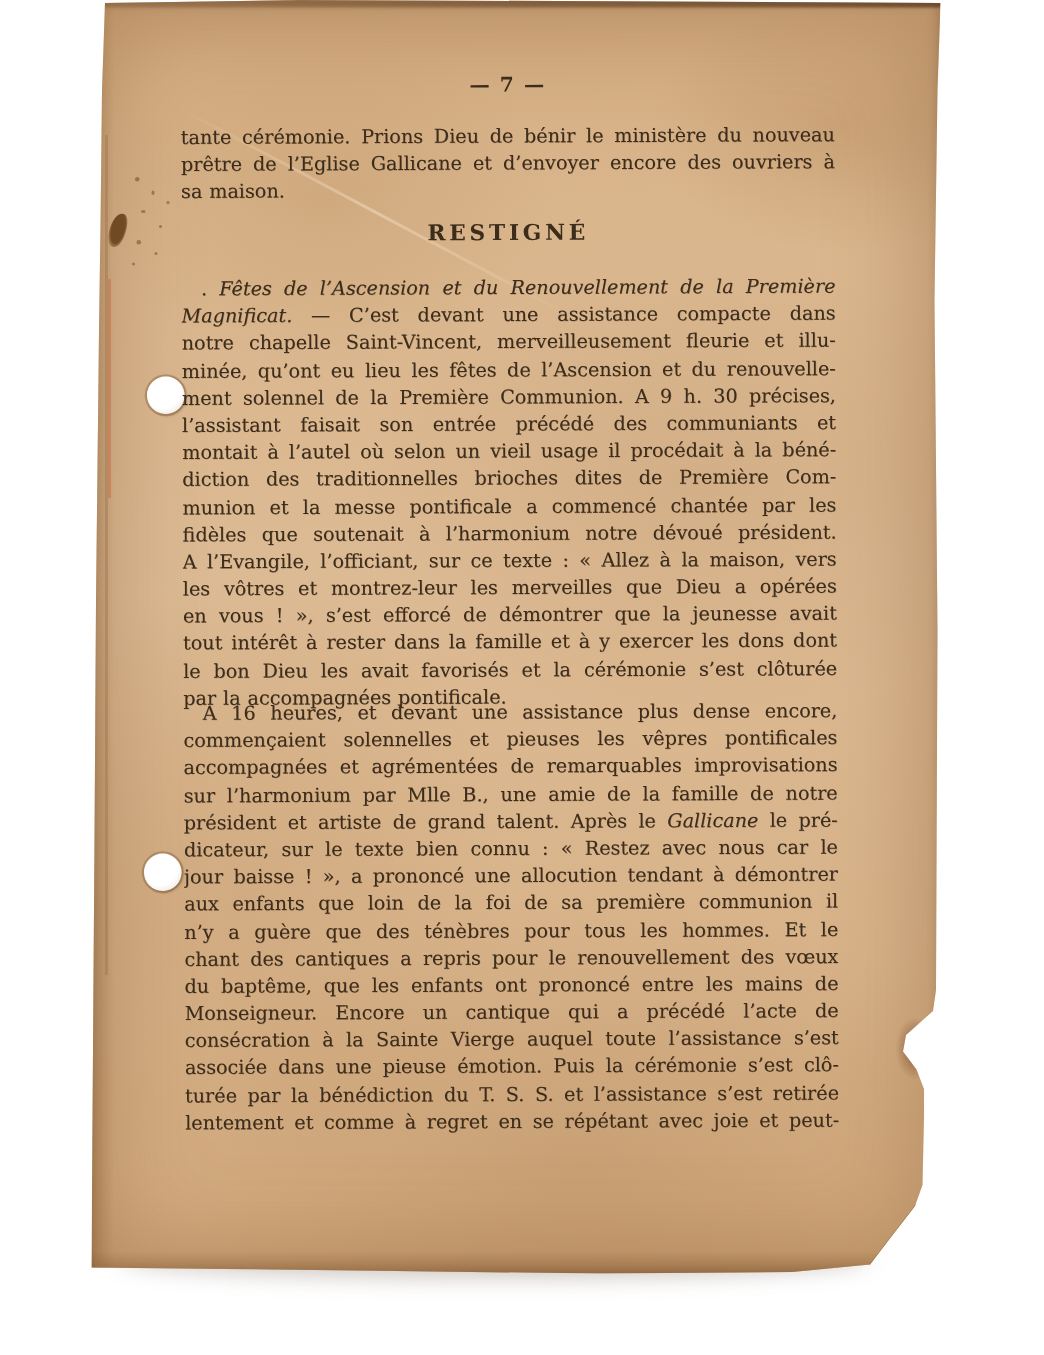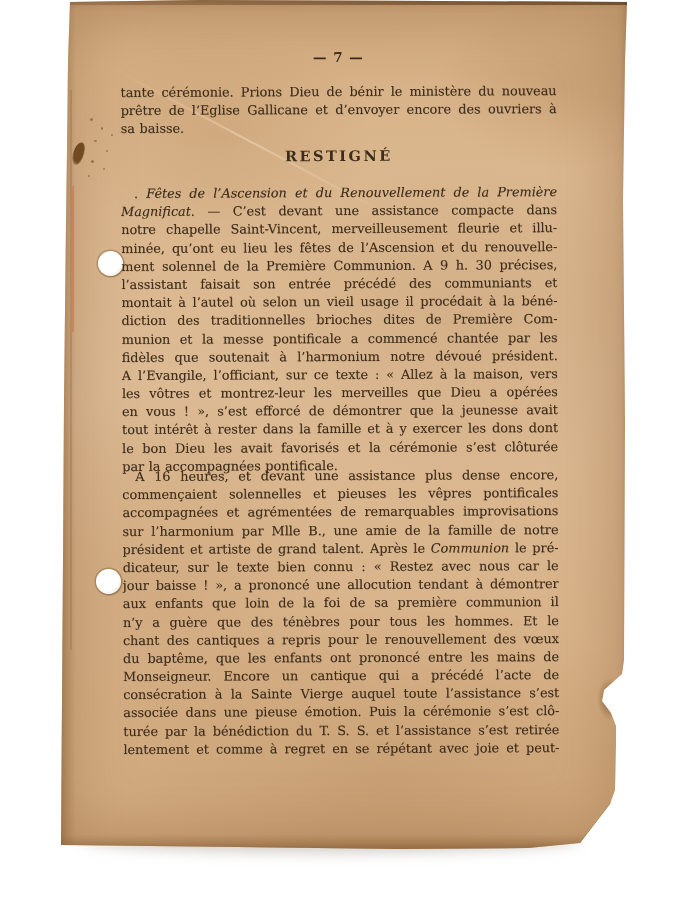--- a/index.html
+++ b/index.html
@@ -132,21 +132,21 @@
     <div class="speck" style="left:45px;top:168px;width:2px;height:2px;"></div>
     <div class="speck" style="left:53px;top:134px;width:2px;height:2px;"></div>
     <div class="speck" style="left:30px;top:175px;width:2px;height:2px;"></div>
 
     <div class="text-stack">
       <div class="page-number">— 7 —</div>
 
       <div class="paragraph para-0">
           <div class="text-line"><span>tante cérémonie. Prions Dieu de bénir le ministère du nouveau</span></div>
           <div class="text-line"><span>prêtre de l’Eglise Gallicane et d’envoyer encore des ouvriers à</span></div>
-          <div class="text-line line-last"><span>sa baisse.</span></div>
+          <div class="text-line line-last"><span>sa maison.</span></div>
         </div>
 
       <div class="section-heading">RESTIGNÉ</div>
 
       <div class="paragraph para-1">
           <div class="text-line line-indent"><span>. </span><span class="italic">Fêtes de l’Ascension et du Renouvellement de la Première</span></div>
           <div class="text-line"><span class="italic">Magnificat.</span><span> — C’est devant une assistance compacte dans</span></div>
           <div class="text-line"><span>notre chapelle Saint-Vincent, merveilleusement fleurie et illu-</span></div>
           <div class="text-line"><span>minée, qu’ont eu lieu les fêtes de l’Ascension et du renouvelle-</span></div>
           <div class="text-line"><span>ment solennel de la Première Communion. A 9 h. 30 précises,</span></div>
@@ -161,21 +161,21 @@
           <div class="text-line"><span>tout intérêt à rester dans la famille et à y exercer les dons dont</span></div>
           <div class="text-line"><span>le bon Dieu les avait favorisés et la cérémonie s’est clôturée</span></div>
           <div class="text-line line-last"><span>par la accompagnées pontificale.</span></div>
         </div>
 
       <div class="paragraph para-2">
           <div class="text-line line-indent"><span>A 16 heures, et devant une assistance plus dense encore,</span></div>
           <div class="text-line"><span>commençaient solennelles et pieuses les vêpres pontificales</span></div>
           <div class="text-line"><span>accompagnées et agrémentées de remarquables improvisations</span></div>
           <div class="text-line"><span>sur l’harmonium par Mlle B., une amie de la famille de notre</span></div>
-          <div class="text-line"><span>président et artiste de grand talent. Après le </span><span class="italic">Communion</span><span> le pré-</span></div>
+          <div class="text-line"><span>président et artiste de grand talent. Après le </span><span class="italic">Gallicane</span><span> le pré-</span></div>
           <div class="text-line"><span>dicateur, sur le texte bien connu : « Restez avec nous car le</span></div>
           <div class="text-line"><span>jour baisse ! », a prononcé une allocution tendant à démontrer</span></div>
           <div class="text-line"><span>aux enfants que loin de la foi de sa première communion il</span></div>
           <div class="text-line"><span>n’y a guère que des ténèbres pour tous les hommes. Et le</span></div>
           <div class="text-line"><span>chant des cantiques a repris pour le renouvellement des vœux</span></div>
           <div class="text-line"><span>du baptême, que les enfants ont prononcé entre les mains de</span></div>
           <div class="text-line"><span>Monseigneur. Encore un cantique qui a précédé l’acte de</span></div>
           <div class="text-line"><span>consécration à la Sainte Vierge auquel toute l’assistance s’est</span></div>
           <div class="text-line"><span>associée dans une pieuse émotion. Puis la cérémonie s’est clô-</span></div>
           <div class="text-line"><span>turée par la bénédiction du T. S. S. et l’assistance s’est retirée</span></div>

